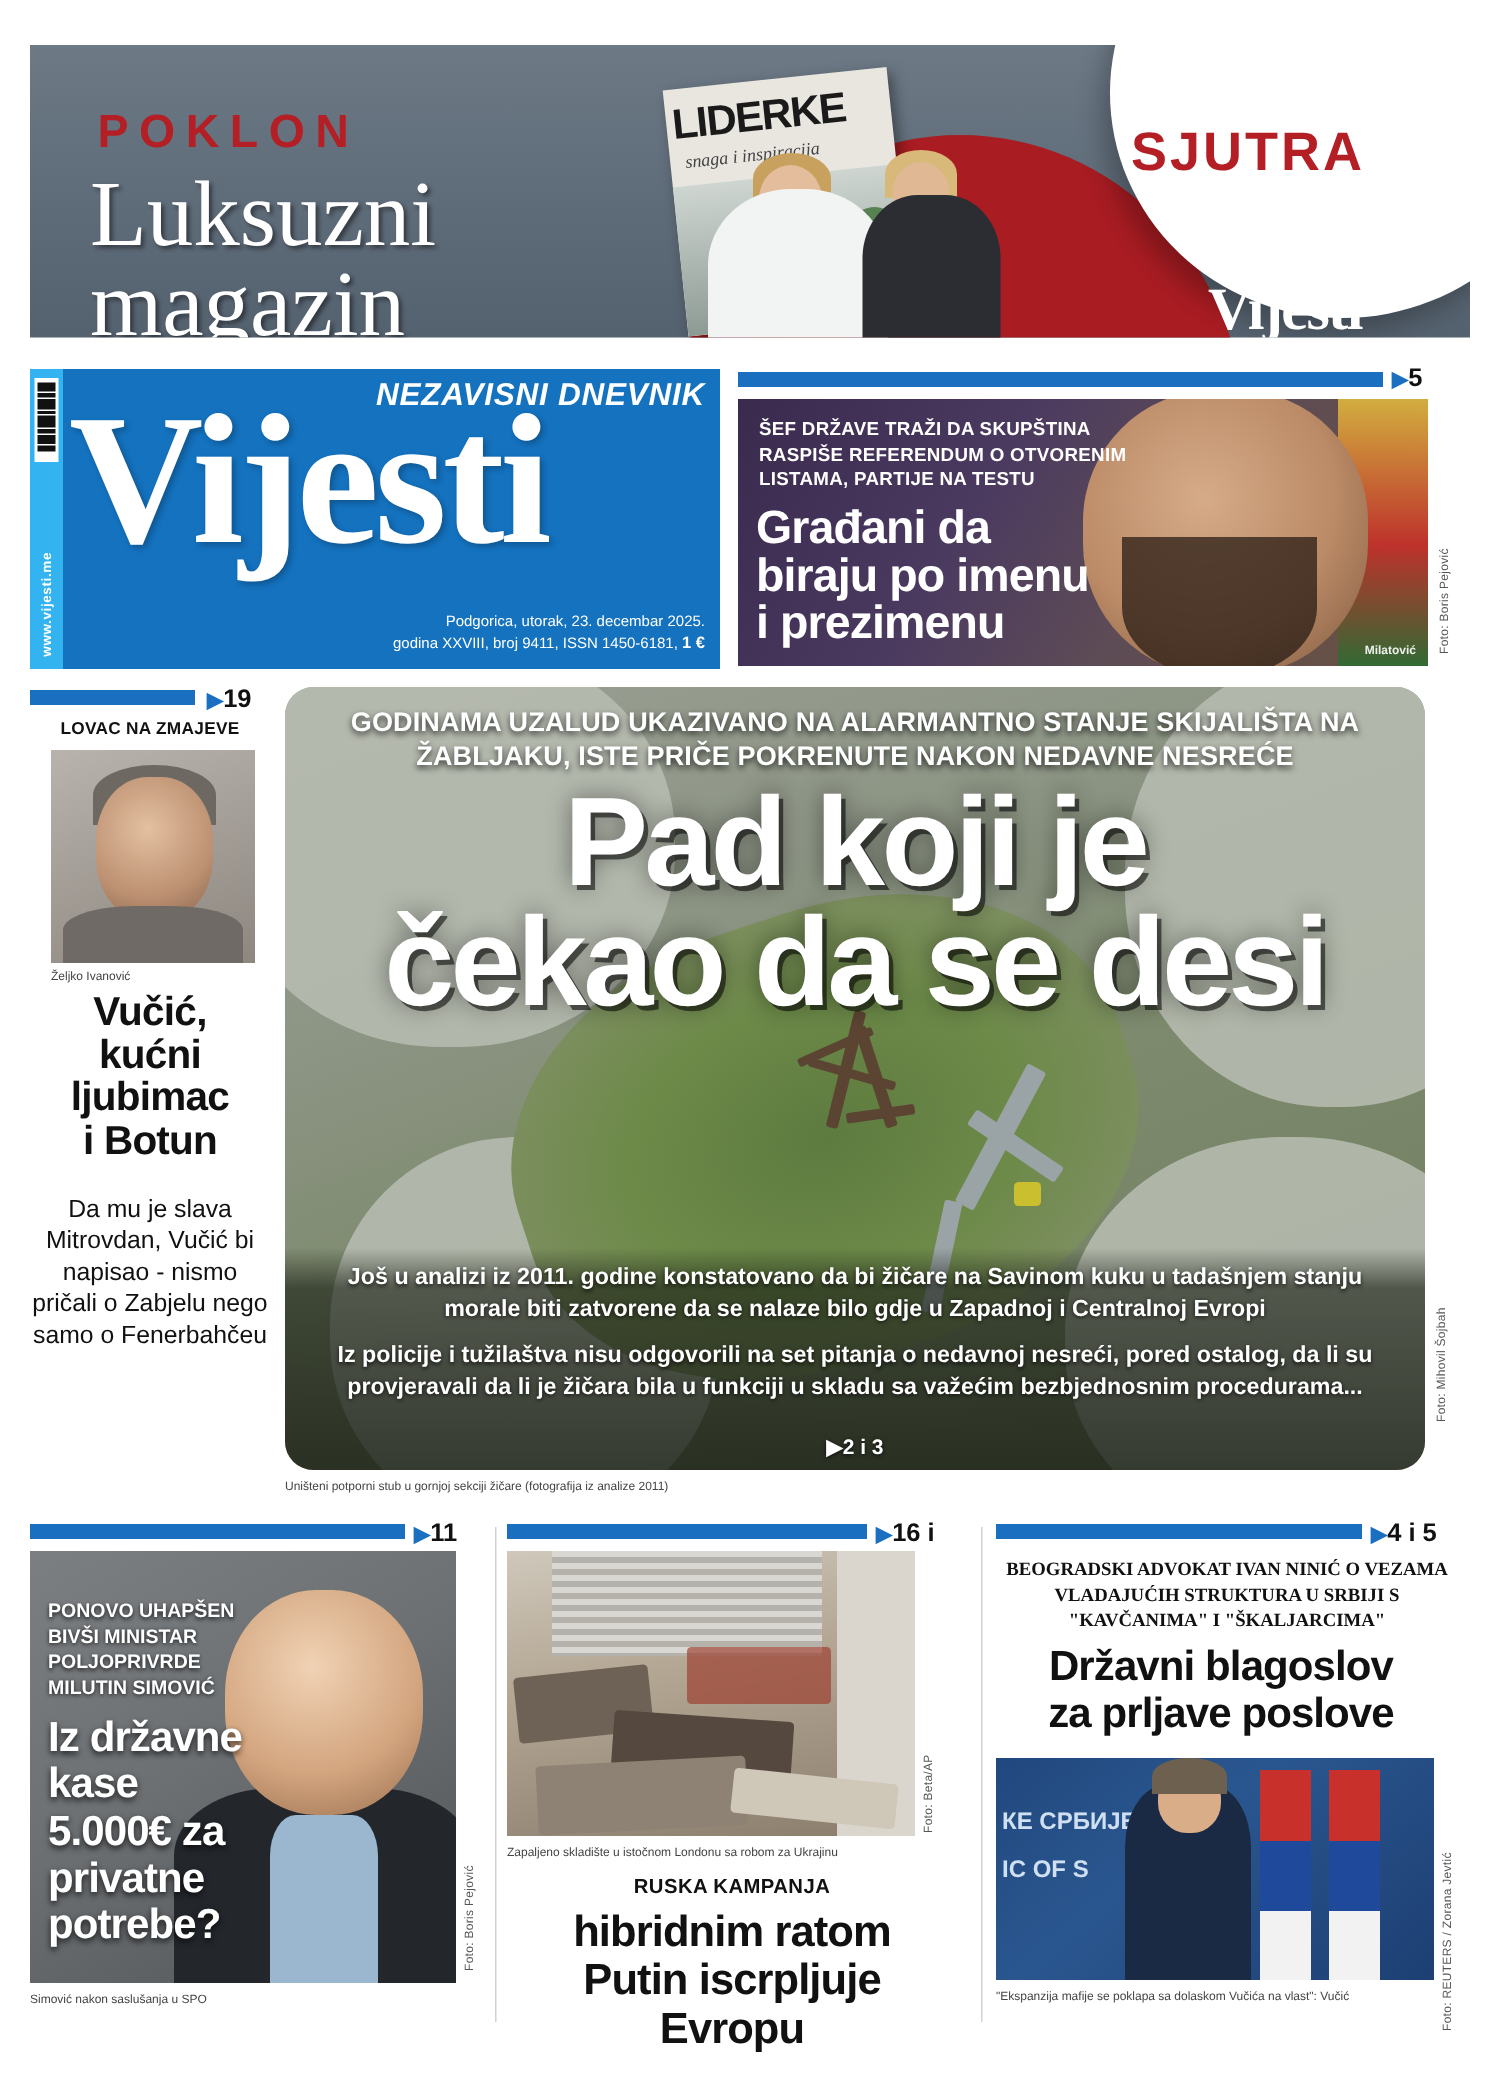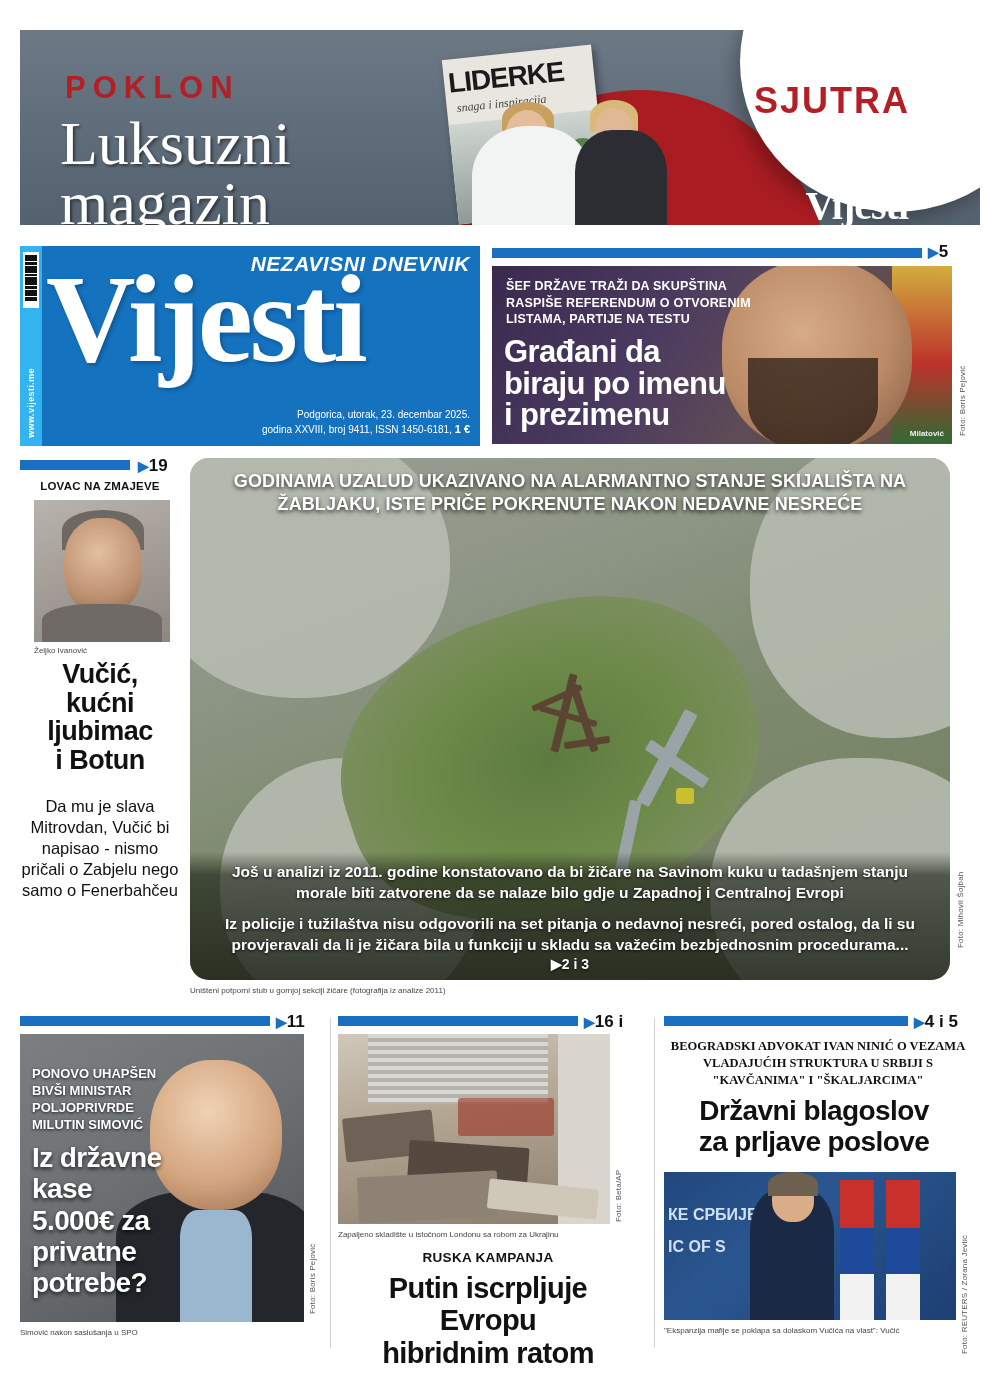--- a/index.html
+++ b/index.html
@@ -122,21 +122,21 @@
        font-weight:bold;font-size:18px;line-height:1.28;letter-spacing:.1px;
        text-shadow:0 2px 4px rgba(0,0,0,.75);}
   .main-head{position:absolute;left:0;top:64px;width:760px;text-align:center;color:#fff;
        font-weight:bold;font-size:84px;line-height:.95;letter-spacing:-2.5px;
        text-shadow:3px 3px 0 rgba(0,0,0,.55),0 0 16px rgba(0,0,0,.45);}
   .main-deckwrap{position:absolute;left:0;bottom:0;width:760px;
        background:linear-gradient(180deg,rgba(25,30,20,0) 0%,rgba(25,30,20,.62) 18%,rgba(20,25,16,.78) 100%);
        padding:10px 0 8px;}
   .main-deck{width:724px;margin:0 auto 10px;text-align:center;color:#fff;font-weight:bold;
        font-size:15.5px;line-height:1.35;text-shadow:0 1px 3px rgba(0,0,0,.8);}
-  .main-deck.second{margin-bottom:0;}
+  .main-deck.second{margin-bottom:20px;}
   .main-pageref{text-align:center;color:#fff;font-weight:bold;font-size:14px;
        text-shadow:0 1px 3px rgba(0,0,0,.8);}
   .main-cap{position:absolute;left:0;top:528px;font-size:8px;color:#444;}
 
   
   .bl{position:absolute;left:20px;top:1014px;width:300px;}
   .bm{position:absolute;left:338px;top:1014px;width:300px;}
   .br{position:absolute;left:664px;top:1014px;width:316px;}
 
   .bl-photo{position:absolute;left:0;top:20px;width:284px;height:288px;overflow:hidden;
@@ -295,20 +295,24 @@
         <i style="left:10px;top:22px;width:54px;height:6px;transform:rotate(-24deg)"></i>
         <i style="left:18px;top:40px;width:60px;height:6px;transform:rotate(16deg)"></i>
         <i style="left:44px;top:66px;width:46px;height:7px;transform:rotate(-8deg)"></i>
       </div>
       <div class="pylon" style="left:470px;top:248px;width:14px;height:104px;transform:rotate(28deg)"></div>
       <div class="pylon" style="left:452px;top:300px;width:70px;height:12px;transform:rotate(34deg)"></div>
       <div class="pylon" style="left:432px;top:342px;width:12px;height:76px;transform:rotate(12deg)"></div>
       <div class="pylon" style="left:486px;top:330px;width:18px;height:16px;background:#c9bf2f;border-radius:3px"></div>
 
       <div class="main-kicker">GODINAMA UZALUD UKAZIVANO NA ALARMANTNO STANJE SKIJALIŠTA NA ŽABLJAKU, ISTE PRIČE POKRENUTE NAKON NEDAVNE NESREĆE</div>
+      <div class="main-head">
+        <div>Pad koji je</div>
+        <div>čekao da se desi</div>
+      </div>
 
       <div class="main-deckwrap">
         <div class="main-deck">Još u analizi iz 2011. godine konstatovano da bi žičare na Savinom kuku u tadašnjem stanju morale biti zatvorene da se nalaze bilo gdje u Zapadnoj i Centralnoj Evropi</div>
         <div class="main-deck second">Iz policije i tužilaštva nisu odgovorili na set pitanja o nedavnoj nesreći, pored ostalog, da li su provjeravali da li je žičara bila u funkciji u skladu sa važećim bezbjednosnim procedurama...</div>
         <div class="main-pageref">
           <span class="tri">▶</span><span>2 i 3</span>
         </div>
       </div>
     </div>
     <div class="main-cap">Uništeni potporni stub u gornjoj sekciji žičare (fotografija iz analize 2011)</div>
@@ -348,22 +352,22 @@
       <div class="rubble" style="left:6px;top:80px;width:90px;height:44px;background:#6e6256;transform:rotate(-6deg)"></div>
       <div class="rubble" style="left:70px;top:110px;width:120px;height:50px;background:#55493f;transform:rotate(4deg)"></div>
       <div class="rubble" style="left:20px;top:140px;width:140px;height:46px;background:#8d8274;transform:rotate(-3deg)"></div>
       <div class="rubble" style="left:120px;top:64px;width:96px;height:38px;background:#9c3a2b;opacity:.65"></div>
       <div class="rubble" style="left:150px;top:150px;width:110px;height:30px;background:#cfc7b8;transform:rotate(6deg)"></div>
     </div>
     <div class="bm-cap">Zapaljeno skladište u istočnom Londonu sa robom za Ukrajinu</div>
     <div class="vcredit" style="left:276px;top:112px;height:96px">Foto: Beta/AP</div>
     <div class="bm-kicker">RUSKA KAMPANJA</div>
     <div class="bm-head">
+      <div>hibridnim ratom</div>
       <div>Putin iscrpljuje Evropu</div>
-      <div>hibridnim ratom</div>
     </div>
   </div>
 
   <div class="br">
     <div class="bluebar" style="width:244px;left:0;top:2px;position:absolute"></div>
     <div class="pageref" style="left:250px;top:-2px">
       <span class="tri">▶</span><span>4 i 5</span>
     </div>
     <div class="br-kicker">BEOGRADSKI ADVOKAT IVAN NINIĆ O VEZAMA VLADAJUĆIH STRUKTURA U SRBIJI S "KAVČANIMA" I "ŠKALJARCIMA"</div>
     <div class="br-head">

